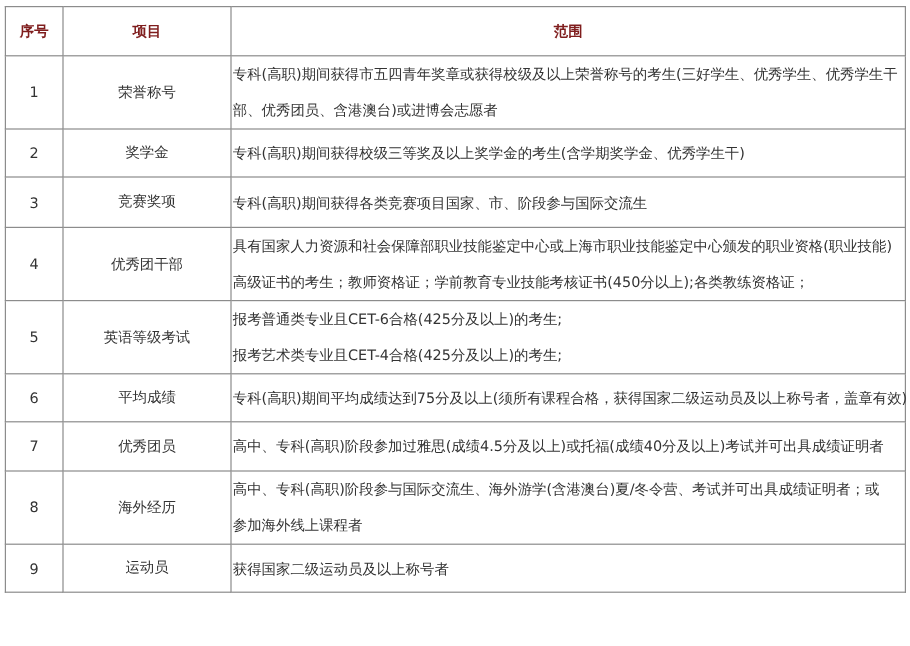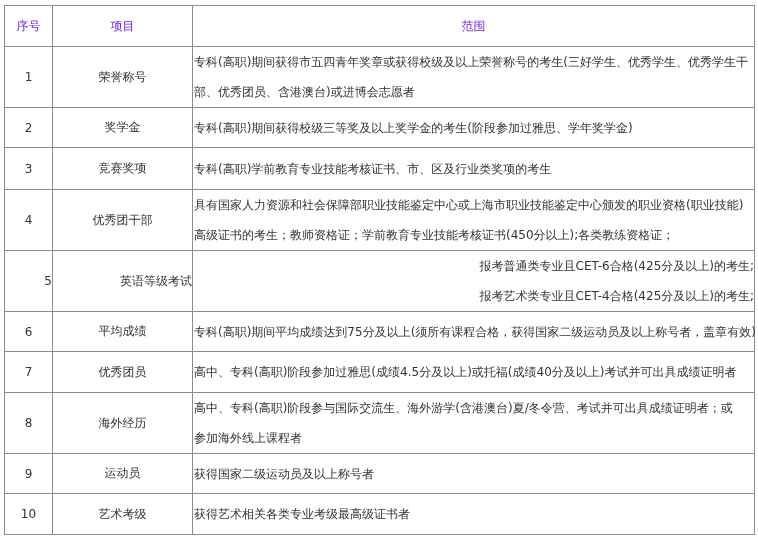--- a/index.html
+++ b/index.html
@@ -1,26 +1,26 @@
 <!DOCTYPE html>
 <html><head>
 <meta charset="utf-8">
 <style>
   html, body { margin: 0; padding: 0; background: #ffffff; }
   body { width: 758px; height: 538px; position: relative; overflow: hidden;
          font-family: "DejaVu Sans", "Liberation Sans", sans-serif; color: #333333; }
   table { position: absolute; left: 4px; top: 5px; width: 750px;
           border-collapse: collapse; table-layout: fixed; }
   td, th { border: 1px solid #8c8c8c; font-size: 12px; padding: 0; }
-  th { font-weight: normal; height: 40px; color: #6d28d9; }
+  th { font-weight: bold; height: 40px; color: #7f1d1d; }
   td.c { text-align: center; }
   td.d { text-align: left; padding-left: 1px; line-height: 30px; vertical-align: middle; }
   col.c1 { width: 48px; } col.c2 { width: 140px; } col.c3 { width: 562px; }
   tr.r1 td { height: 59px; } tr.r2 td { height: 39px; } tr.r3 td { height: 41px; }
-  tr.r4 td { height: 60px; } tr.r5 td { height: 60px; text-align: right; } tr.r6 td { height: 39px; }
+  tr.r4 td { height: 60px; } tr.r5 td { height: 60px; } tr.r6 td { height: 39px; }
   tr.r7 td { height: 40px; } tr.r8 td { height: 60px; } tr.r9 td { height: 39px; }
   tr.r10 td { height: 40px; }
   .line { display: block; white-space: nowrap; }
 </style>
 </head>
 <body>
 
 <table>
   <colgroup>
       <col class="c1">
@@ -40,28 +40,28 @@
       <td class="c">荣誉称号</td>
       <td class="d">
         <span class="line">专科(高职)期间获得市五四青年奖章或获得校级及以上荣誉称号的考生(三好学生、优秀学生、优秀学生干</span>
         <span class="line">部、优秀团员、含港澳台)或进博会志愿者</span>
       </td>
     </tr>
     <tr class="r2">
       <td class="c">2</td>
       <td class="c">奖学金</td>
       <td class="d">
-        <span class="line">专科(高职)期间获得校级三等奖及以上奖学金的考生(阶段参加过雅思、学年奖学金)</span>
+        <span class="line">专科(高职)期间获得校级三等奖及以上奖学金的考生(含学期奖学金、优秀学生干)</span>
       </td>
     </tr>
     <tr class="r3">
       <td class="c">3</td>
       <td class="c">竞赛奖项</td>
       <td class="d">
-        <span class="line">专科(高职)学前教育专业技能考核证书、市、区及行业类奖项的考生</span>
+        <span class="line">专科(高职)期间获得各类竞赛项目国家、市、阶段参与国际交流生</span>
       </td>
     </tr>
     <tr class="r4">
       <td class="c">4</td>
       <td class="c">优秀团干部</td>
       <td class="d">
         <span class="line">具有国家人力资源和社会保障部职业技能鉴定中心或上海市职业技能鉴定中心颁发的职业资格(职业技能)</span>
         <span class="line">高级证书的考生；教师资格证；学前教育专业技能考核证书(450分以上);各类教练资格证；</span>
       </td>
     </tr>
@@ -95,21 +95,14 @@
         <span class="line">参加海外线上课程者</span>
       </td>
     </tr>
     <tr class="r9">
       <td class="c">9</td>
       <td class="c">运动员</td>
       <td class="d">
         <span class="line">获得国家二级运动员及以上称号者</span>
       </td>
     </tr>
-    <tr class="r10">
-      <td class="c">10</td>
-      <td class="c">艺术考级</td>
-      <td class="d">
-        <span class="line">获得艺术相关各类专业考级最高级证书者</span>
-      </td>
-    </tr>
   </tbody>
 </table>
 
 </body></html>

